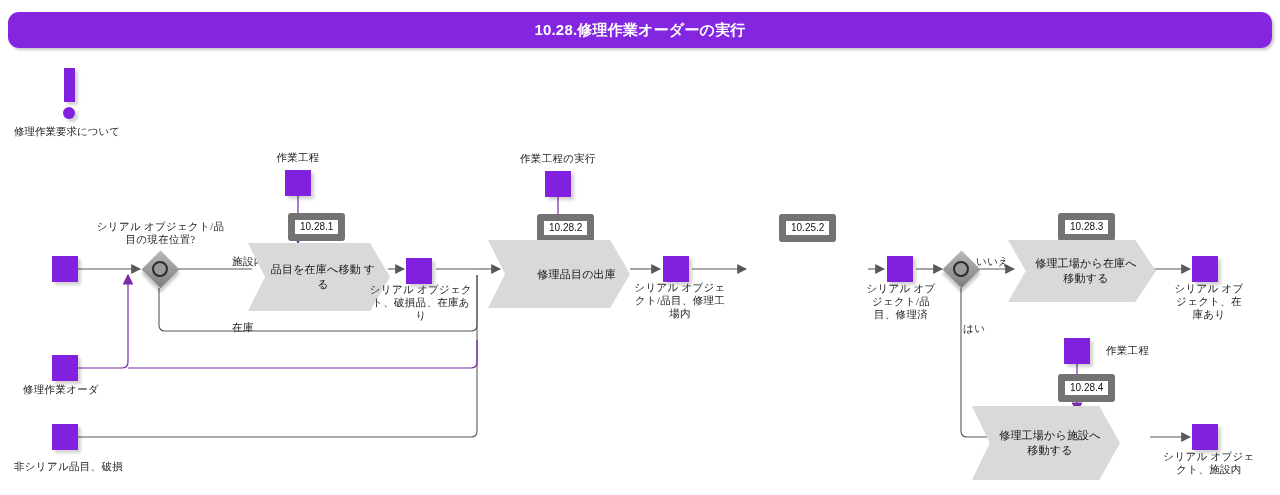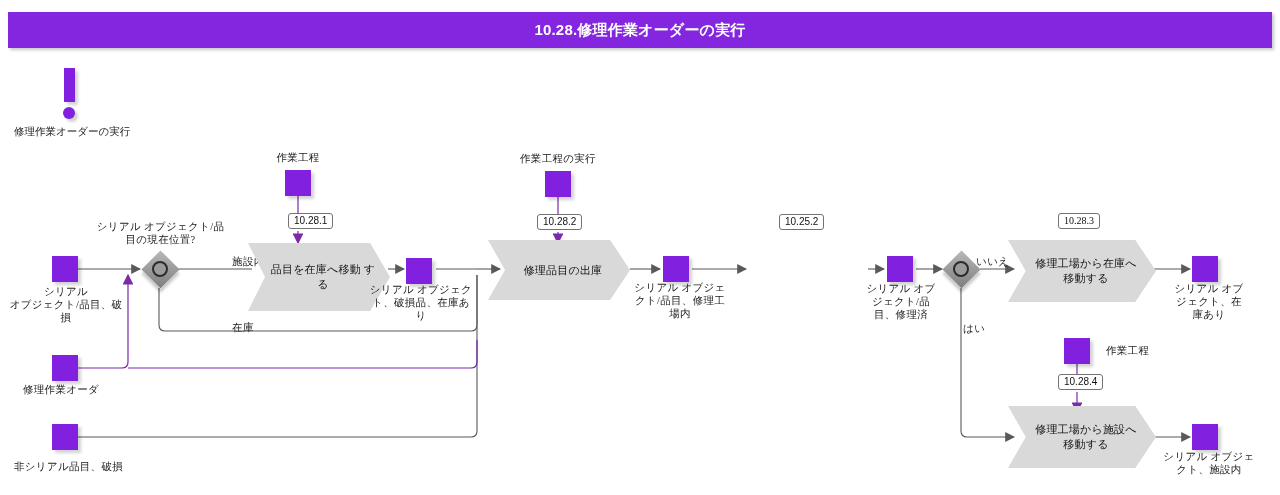--- a/index.html
+++ b/index.html
@@ -11,20 +11,21 @@
   #canvas{position:absolute;left:0;top:0;width:1280px;height:495px;}
 
   
   .header{
     position:absolute;left:8px;top:12px;width:1264px;height:36px;
     background:#8425e0;color:#ffffff;
     display:flex;align-items:center;justify-content:center;
     font-family:"Liberation Sans","DejaVu Sans",sans-serif;
     font-weight:bold;font-size:15px;letter-spacing:.2px;
     box-shadow:2px 2px 3px rgba(0,0,0,.22);
+    border-radius:11px;
   }
 
   
   .svglayer{position:absolute;left:0;top:0;width:1280px;height:495px;pointer-events:none;}
 
   
   .node{position:absolute;}
 
   
   .sq{
@@ -57,21 +58,21 @@
     transform:rotate(45deg);
     box-shadow:3px 3px 3px rgba(0,0,0,.22);
   }
   .dec .ring{
     position:absolute;left:11px;top:11px;width:12px;height:12px;border-radius:50%;
     border:2.5px solid #2b2b2b;background:#9a9a9a;
   }
 
   
   .badge{
-    position:absolute;background:#ffffff;border:1px solid #737373;border-radius:3px;
+    position:absolute;background:#ffffff;border:7px solid #737373;border-radius:3px;
     font-family:"Liberation Sans","DejaVu Sans",sans-serif;
     font-size:10px;color:#111;padding:1px 5px;white-space:nowrap;
     line-height:12px;
   }
 
   
   .edgelbl{
     position:absolute;font-size:10.5px;color:#1a1a1a;white-space:nowrap;
     letter-spacing:.4px;background:transparent;
   }
@@ -147,25 +148,24 @@
 
       <path d="M78,368 L122,368 Q128,368 128,362 L128,275" marker-end="url(#ahp)"></path>
 
       <path d="M128,368 L471,368 Q477,368 477,362 L477,340"></path>
     </g>
   </svg>
 
   <div class="node">
     <div class="note-bar" style="left:64px;top:68px;"></div>
     <div class="note-dot" style="left:63px;top:107px;"></div>
-    <div class="note-txt" style="left:14px;top:125px;">修理作業オーダーの実行</div>
+    <div class="note-txt" style="left:14px;top:125px;">修理作業要求について</div>
   </div>
 
   <div class="sq" style="left:52px;top:256px;"></div>
-  <div class="lbl" style="left:5px;top:285px;width:122px;">シリアル<br>オブジェクト/品目、破損</div>
 
   <div class="sq" style="left:52px;top:355px;"></div>
   <div class="lbl left" style="left:23px;top:383px;width:120px;">修理作業オーダ</div>
 
   <div class="sq" style="left:52px;top:424px;"></div>
   <div class="lbl left" style="left:14px;top:460px;width:150px;">非シリアル品目、破損</div>
 
   <div class="lbl" style="left:78px;top:220px;width:165px;">シリアル オブジェクト/品<br>目の現在位置?</div>
   <div class="dec" style="left:141px;top:250px;">
     <div class="dia"></div>
@@ -182,51 +182,51 @@
     <span>品目を在庫へ移動 する</span>
   </div>
 
   <div class="sq" style="left:406px;top:258px;"></div>
   <div class="lbl" style="left:363px;top:283px;width:116px;">シリアル オブジェク<br>ト、破損品、在庫あ<br>り</div>
 
   <div class="lbl" style="left:508px;top:152px;width:100px;">作業工程の実行</div>
   <div class="sq" style="left:545px;top:171px;"></div>
   <div class="badge" style="left:537px;top:214px;text-align:center;">10.28.2</div>
 
-  <div class="proc" style="left:488px;top:240px;width:142px;height:60px;">
+  <div class="proc" style="left:488px;top:240px;width:142px;height:68px;justify-content:flex-end;">
     <span>修理品目の出庫</span>
   </div>
 
   <div class="sq" style="left:663px;top:256px;"></div>
   <div class="lbl" style="left:628px;top:281px;width:104px;">シリアル オブジェ<br>クト/品目、修理工<br>場内</div>
 
   <div class="badge" style="left:779px;top:214px;">10.25.2</div>
 
   <div class="sq" style="left:887px;top:256px;"></div>
   <div class="lbl" style="left:857px;top:282px;width:88px;">シリアル オブ<br>ジェクト/品<br>目、修理済</div>
 
   <div class="dec" style="left:942px;top:250px;">
     <div class="dia"></div>
     <div class="ring"></div>
   </div>
   <div class="edgelbl" style="left:976px;top:255px;">いいえ</div>
   <div class="edgelbl" style="left:963px;top:322px;">はい</div>
 
-  <div class="badge" style="left:1058px;top:213px;font-family:Liberation Serif, serif;">10.28.3</div>
+  <div class="badge" style="left:1058px;top:213px;">10.28.3</div>
   <div class="proc" style="left:1008px;top:240px;width:148px;height:62px;">
     <span>修理工場から在庫へ<br>移動する</span>
   </div>
 
   <div class="sq" style="left:1192px;top:256px;"></div>
   <div class="lbl" style="left:1162px;top:282px;width:94px;">シリアル オブ<br>ジェクト、在<br>庫あり</div>
 
   <div class="sq" style="left:1064px;top:338px;"></div>
   <div class="lbl left" style="left:1106px;top:344px;width:70px;">作業工程</div>
   <div class="badge" style="left:1058px;top:374px;">10.28.4</div>
 
-  <div class="proc" style="left:1008px;top:406px;width:148px;height:62px;">
+  <div class="proc" style="left:972px;top:406px;width:148px;height:74px;">
     <span>修理工場から施設へ<br>移動する</span>
   </div>
 
   <div class="sq" style="left:1192px;top:424px;"></div>
   <div class="lbl" style="left:1150px;top:450px;width:118px;">シリアル オブジェ<br>クト、施設内</div>
 
 </div>
 
 </body></html>

